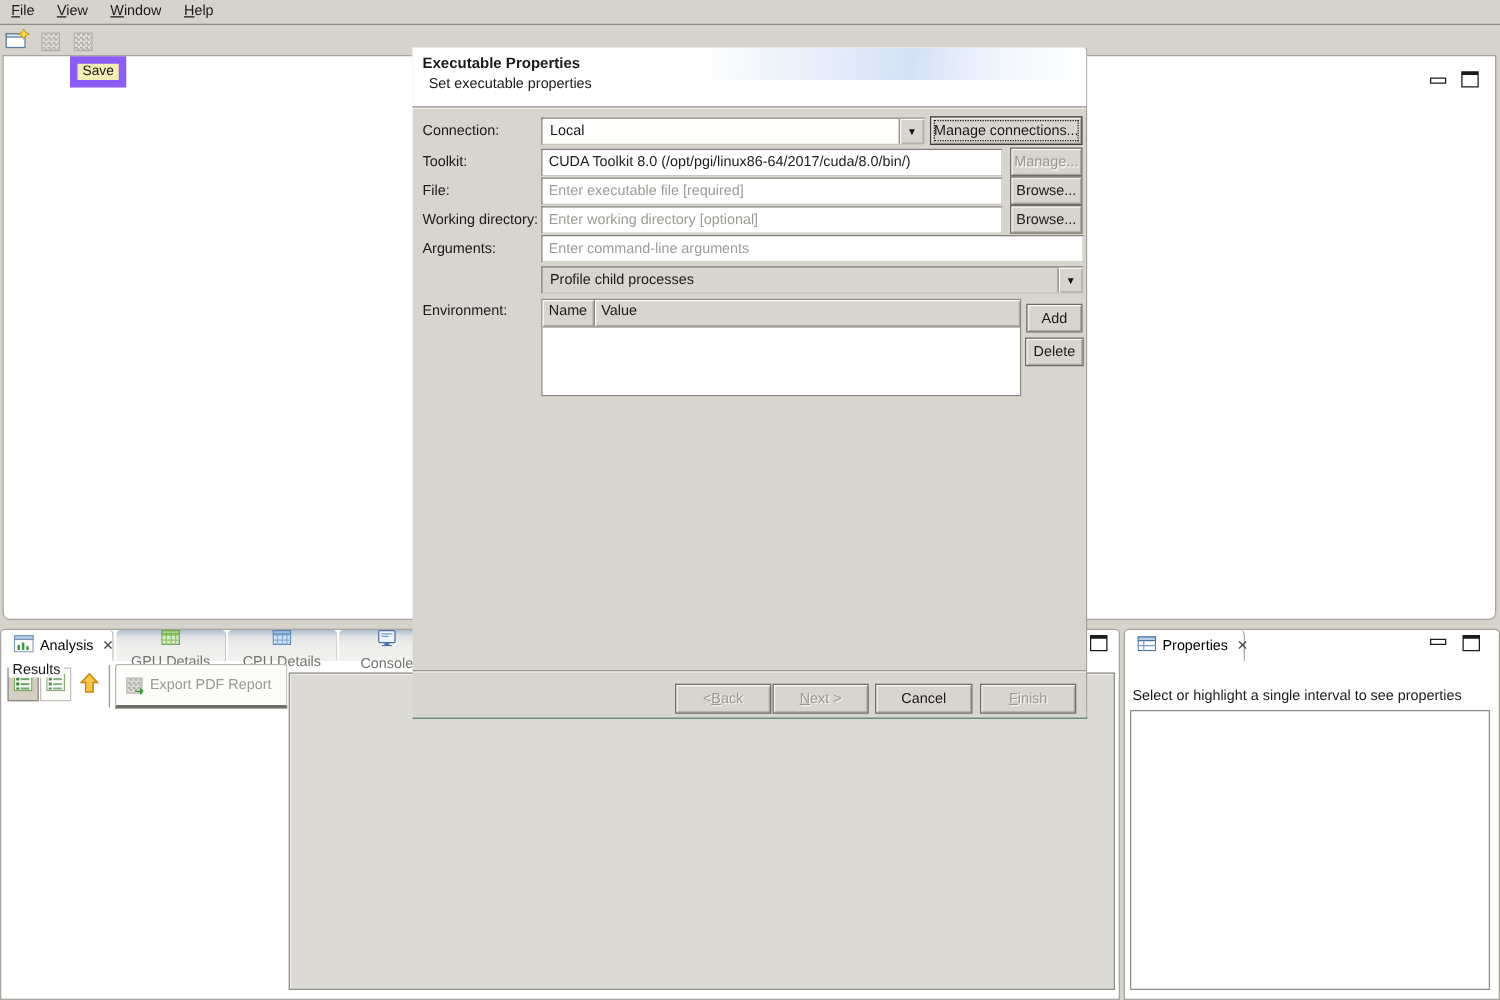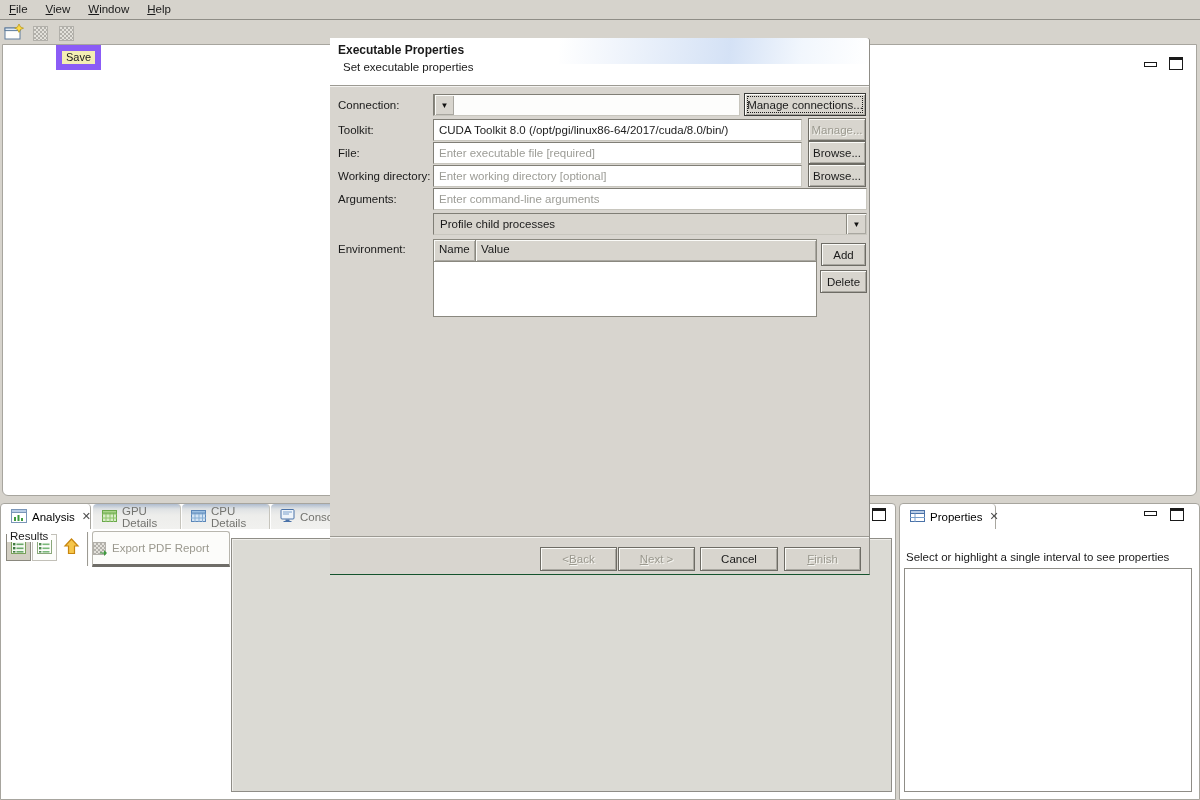--- a/index.html
+++ b/index.html
@@ -60,27 +60,27 @@
                  padding:3px 5px 0 5px;font-size:11.5px;box-sizing:border-box;}
 
   
   .panel{background:#fff;border:1px solid #a7a59e;border-radius:4px 4px 0 0;box-sizing:border-box;}
   #analysis-panel{left:0;top:503px;width:896px;height:297px;}
   #properties-panel{left:899px;top:503px;width:301px;height:297px;}
   .tab{position:absolute;top:0;height:25px;display:flex;align-items:center;gap:5px;padding:0 9px;
        font-size:11.5px;box-sizing:border-box;border-radius:4px 4px 0 0;cursor:default;}
   .tab.active{background:#fff;color:#000;border-right:1px solid #a9a7a0;}
   .tab.inactive{background:linear-gradient(180deg,#aebccf 0,#dfe2e4 5px,#ededeb 11px,#f1f1ef 100%);
-       color:#73736f;border-right:1px solid #c6c4bc;}
+       color:#73736f;border-right:1px solid #c6c4bc;flex-direction:column;}
   .closex{font-weight:bold;font-size:11px;color:#4c4c4c;font-family:"DejaVu Sans",sans-serif;margin-left:2px;}
   .iconbtn{position:absolute;width:25px;height:27px;display:flex;align-items:center;justify-content:center;box-sizing:border-box;}
   .iconbtn.pressed{background:#d3cfc3;border:1px solid #8a887e;}
   .iconbtn.up{background:#fdfdfb;border:1px solid #c2c0b8;}
   #export-btn{position:absolute;left:91px;top:27px;width:138px;height:36px;display:flex;align-items:center;gap:6px;
-      padding-left:0;border:1px solid #b8b6ae;border-bottom:3px solid #6f6d68;border-radius:3px 3px 0 0;
+      padding-left:8px;border:1px solid #b8b6ae;border-bottom:3px solid #6f6d68;border-radius:3px 3px 0 0;
       box-sizing:border-box;color:#9b998f;font-size:11.5px;background:#fcfcfa;}
   .vsep{position:absolute;border-left:1px solid #9c9a93;border-right:1px solid #fbfbf8;}
   #results-group{position:absolute;left:230px;top:34px;width:661px;height:254px;background:#dbdad4;
       border:1px solid #8f8d87;box-shadow:inset 1px 1px 0 #f0efeb;box-sizing:border-box;}
   #results-label{position:absolute;left:6px;top:26px;background:#fff;padding:0 3px;font-size:11.5px;}
   #props-hint{position:absolute;left:6px;top:47px;font-size:11.5px;}
   #props-box{position:absolute;left:4px;top:64px;width:288px;height:224px;background:#fff;border:1px solid #8f8d87;box-sizing:border-box;}
 </style>
 </head>
 <body>
@@ -243,20 +243,21 @@
 <div id="dialog" class="abs">
   <div id="dlg-banner" class="abs">
     <div class="grad"></div>
     <div id="dlg-title">Executable Properties</div>
     <div id="dlg-subtitle">Set executable properties</div>
   </div>
   <div id="dlg-sep"></div>
 
   <div class="flabel abs" style="left:8px;top:61px;">Connection:</div>
   <div class="combo abs" style="left:103px;top:56px;width:307px;height:22px;background:#fdfdfc;">
+    <span class="val">Local</span>
     <span class="arrow-btn">▼</span>
   </div>
   <div class="btn abs focusd" style="left:414px;top:55px;width:122px;height:23px;">Manage connections...</div>
 
   <div class="flabel abs" style="left:8px;top:86px;">Toolkit:</div>
   <input class="tinput abs" style="left: 103px; top: 81px; width: 369px; height: 22px;" value="CUDA Toolkit 8.0 (/opt/pgi/linux86-64/2017/cuda/8.0/bin/)">
   <div class="btn abs disabled" style="left:478px;top:80px;width:58px;height:23px;">Manage...</div>
 
   <div class="flabel abs" style="left:8px;top:109px;">File:</div>
   <input class="tinput abs" style="left: 103px; top: 104px; width: 369px; height: 22px;" placeholder="Enter executable file [required]">

